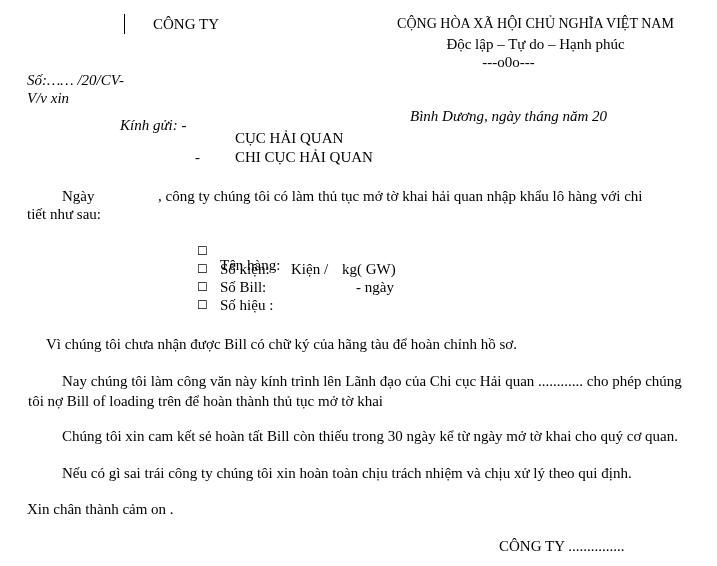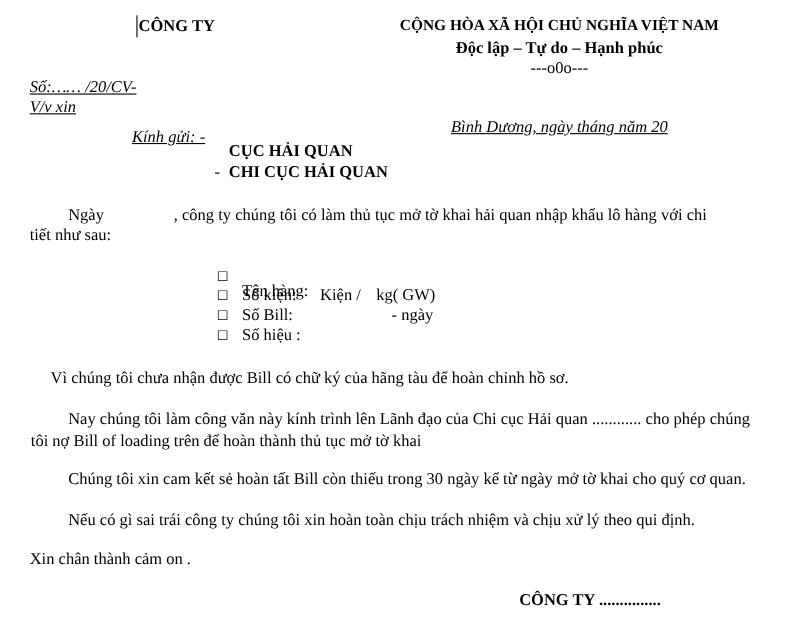--- a/index.html
+++ b/index.html
@@ -1,20 +1,20 @@
 <!DOCTYPE html>
 <html><head>
 <meta charset="utf-8">
 <style>
   html, body { margin:0; padding:0; background:#ffffff; }
   body { width:717px; height:566px; position:relative; overflow:hidden;
          font-family:"Liberation Serif", "DejaVu Serif", serif; color:#000; font-size:15px; }
   .abs { position:absolute; white-space:nowrap; line-height:18px; }
-  .b { font-weight:bold; }
-  .i { font-style:italic;text-decoration:underline; }
+  .b { font-weight:normal;padding-left:27px; }
+  .i { font-style:italic; }
   .caret { position:absolute; left:124px; top:14px; width:1px; height:20px; background:#000; }
   .hdr-right { position:absolute; left:300px; width:417px; text-align:center; }
   .bullet { position:absolute; left:197px; font-family:"DejaVu Sans", sans-serif; font-size:12px; line-height:18px; }
   .para { position:absolute; left:28px; width:660px; line-height:20px; white-space:normal; }
   .ind { text-indent:34px; }
 </style>
 </head>
 <body>
 
 <div class="caret"></div>

